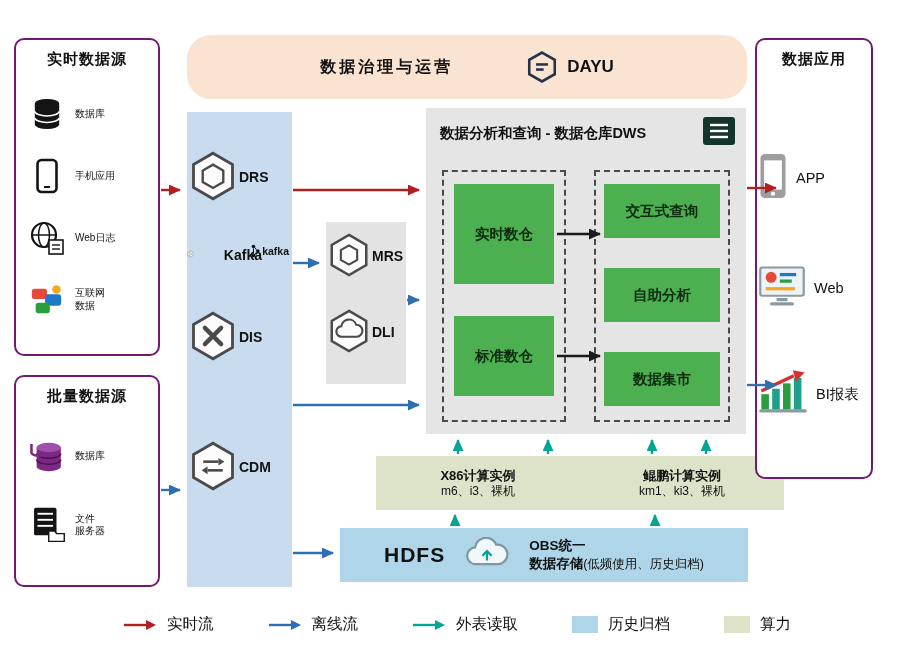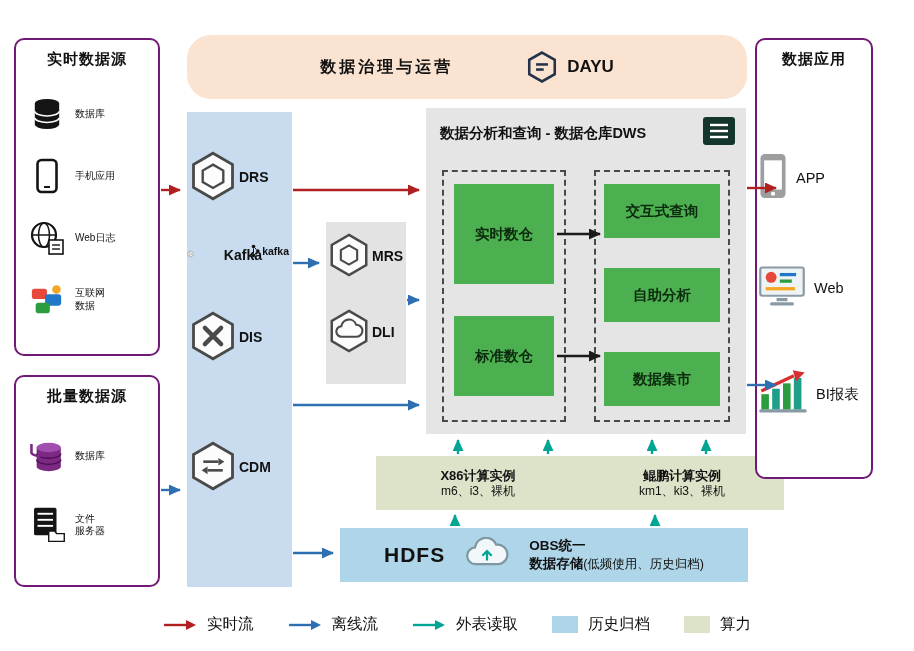--- a/index.html
+++ b/index.html
@@ -67,21 +67,21 @@
   .obs-bold{font-weight:bold;}
   .obs-note{font-weight:normal;font-size:12.5px;}
 
   
   .p-apps{left:755px;top:38px;width:118px;height:441px;}
   .app-item{position:absolute;left:0;width:100%;display:flex;flex-direction:row;align-items:center;gap:7px;}
   .app-label{font-size:14.5px;}
   .app-1{top:112px;} .app-2{top:224px;} .app-3{top:330px;}
 
   
-  .legend{position:absolute;left:0;right:0;top:614px;display:flex;justify-content:center;align-items:flex-end;gap:34px;}
+  .legend{position:absolute;left:0;right:0;top:614px;display:flex;justify-content:center;align-items:flex-end;gap:54px;}
   .legend-item{display:flex;align-items:center;gap:10px;font-size:15.5px;}
   .swatch{width:26px;height:17px;}
   .swatch-archive{background:#aed6e8;}
   .swatch-compute{background:#dce3c8;}
 
   
   .arrow-layer{position:absolute;left:0;top:0;z-index:50;pointer-events:none;}
   .hex{display:block;}
 </style>
 </head>

